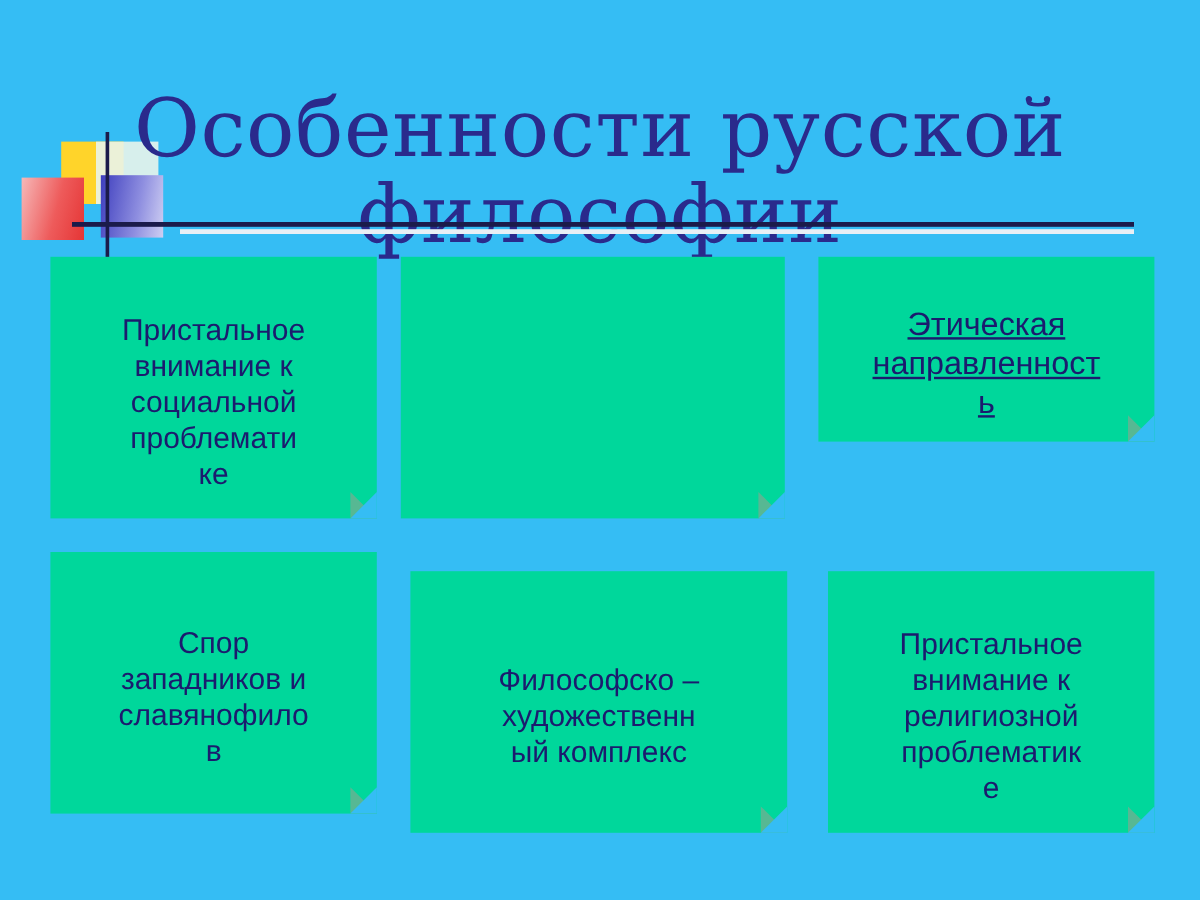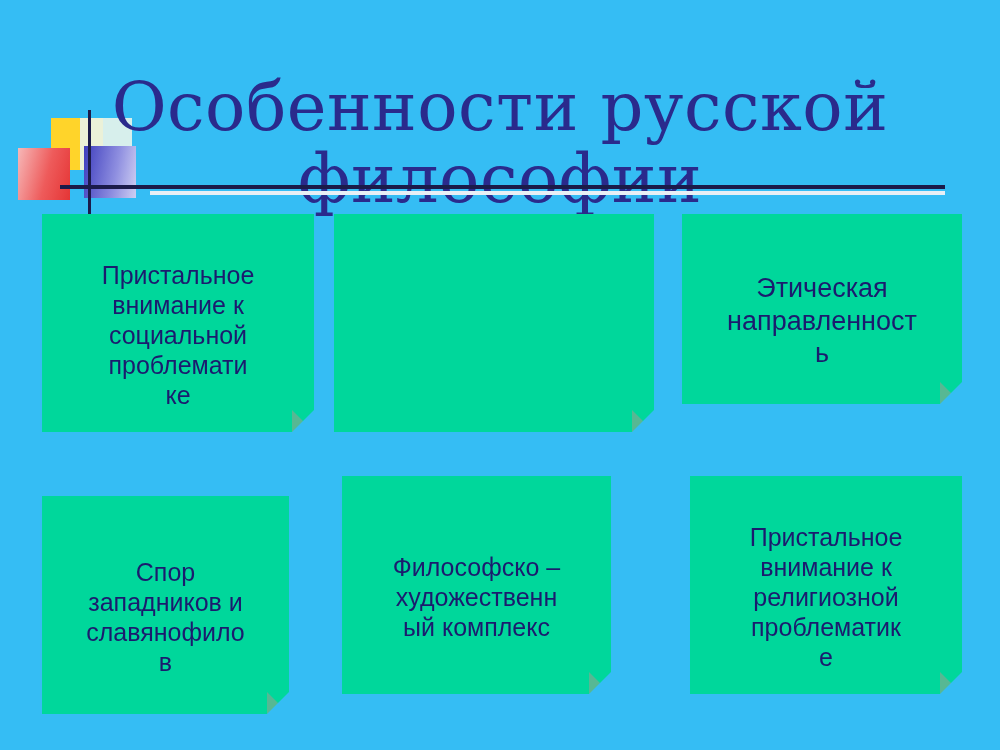--- a/index.html
+++ b/index.html
@@ -127,25 +127,25 @@
     right: 0;
     bottom: 0;
     width: 0; height: 0;
     border-left: 22px solid #57B893;
     border-top: 22px solid transparent;
   }
 
   
   .card-1 { left: 42px;  top: 214px; width: 272px; height: 218px; }
   .card-2 { left: 334px; top: 214px; width: 320px; height: 218px; }
-  .card-3 { left: 682px; top: 214px; width: 280px; height: 190px; }
-
-  
-  .card-4 { left: 42px;  top: 496px; width: 247px; height: 218px; align-items: center; }
-  .card-5 { left: 342px; top: 476px; width: 269px; height: 218px; }
+  .card-3 { left: 682px; top: 214px; width: 280px; height: 154px; text-decoration: underline; }
+
+  
+  .card-4 { left: 42px;  top: 460px; width: 272px; height: 218px; align-items: center; }
+  .card-5 { left: 342px; top: 476px; width: 314px; height: 218px; }
   .card-6 { left: 690px; top: 476px; width: 272px; height: 218px; }
 
   .card-3 .card-text { font-size: 27px; }
 </style>
 </head>
 <body>
 
 <div class="slide">
 
   <div class="deco">

